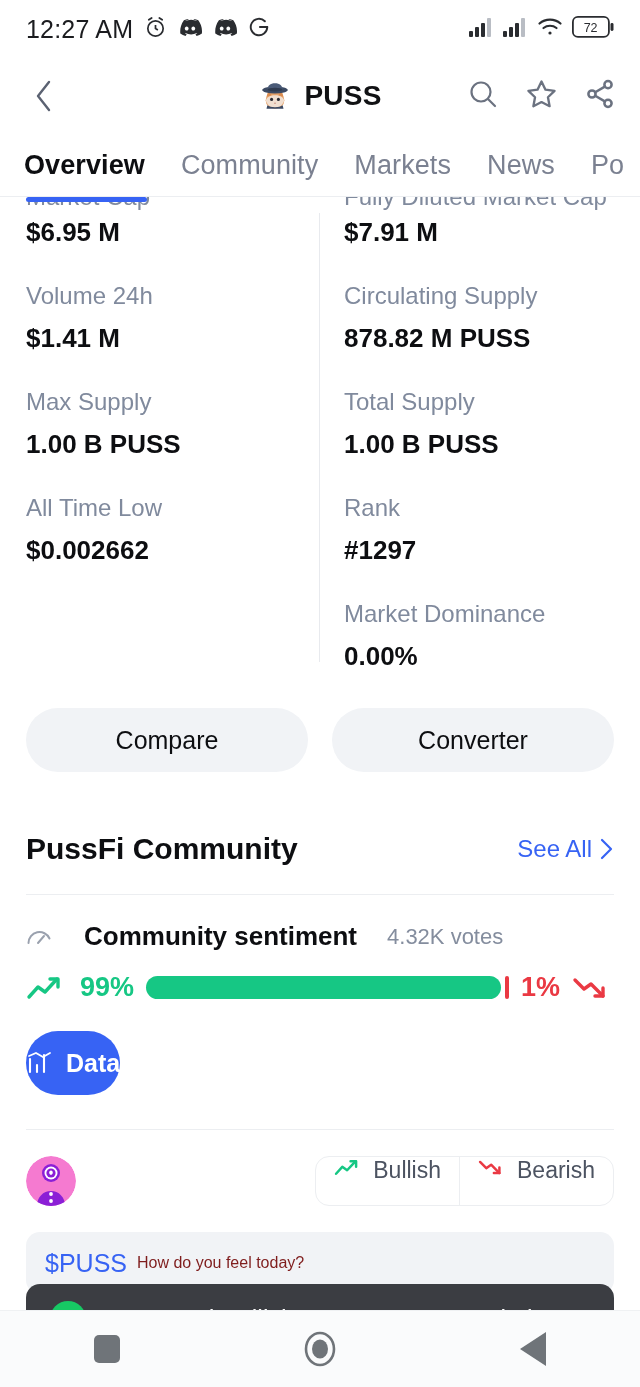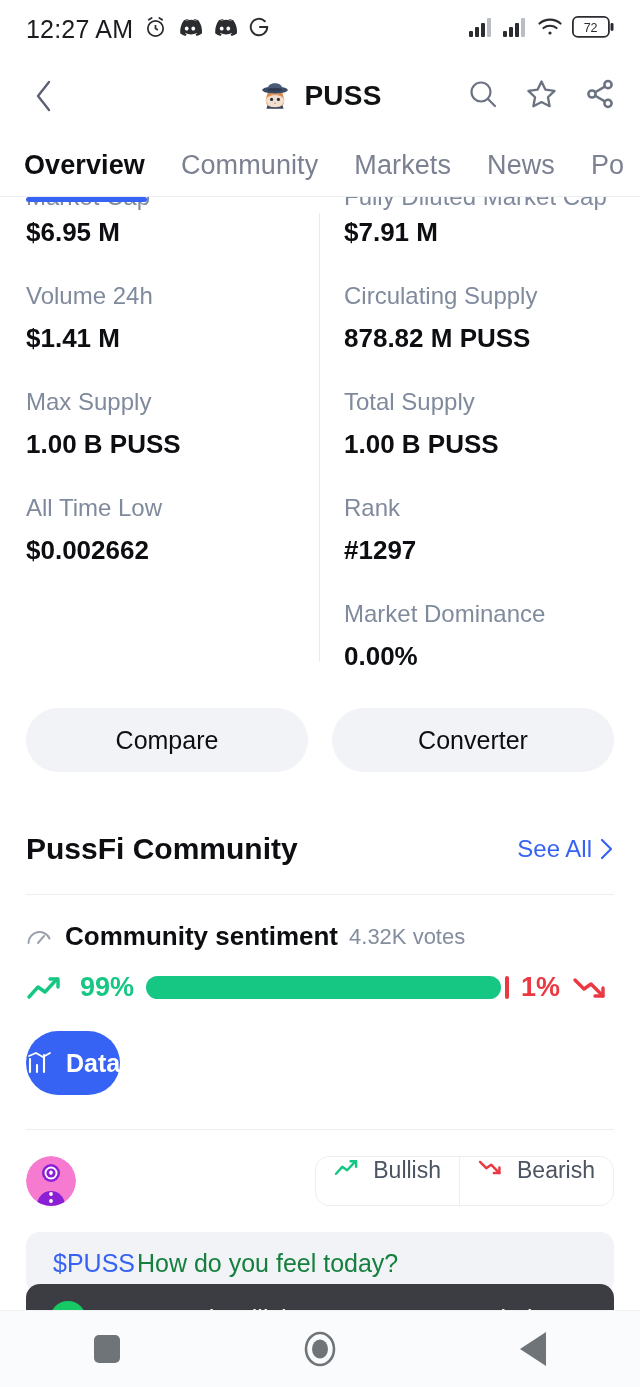--- a/index.html
+++ b/index.html
@@ -89,21 +89,21 @@
   .section-head {
     display:flex; align-items:center; padding: 60px 26px 0 26px;
   }
   .section-title { font-size:30px; font-weight:700; color:#0d0e11; }
   .see-all {
     margin-left:auto; display:flex; align-items:center; gap:7px;
     font-size:24px; color:#3763f4; font-weight:500;
   }
   .hr { height:1px; background:#eceef1; margin: 28px 26px 0 26px; }
 
-  .sent-head { display:flex; align-items:center; gap:11px; padding: 26px 26px 0 26px; }
+  .sent-head { display:flex; align-items:center; gap:30px; padding: 26px 26px 0 26px; }
   .sent-title { font-size:26px; font-weight:700; color:#0d0e11; }
   .sent-votes { font-size:22px; color:#848d9e; }
 
   .sent-bar-row { display:flex; align-items:center; gap:12px; padding: 20px 26px 0 26px; }
   .pct-bull { font-size:27px; font-weight:700; color:#16c784; }
   .pct-bear { font-size:27px; font-weight:700; color:#ea3943; }
   .bar-track { flex:1; display:flex; align-items:center; gap:4px; height:23px; }
   .bar-green { background:#16c784; height:23px; border-radius:12px; }
   .bar-red { background:#ea3943; height:23px; border-radius:12px; }
 
@@ -129,24 +129,24 @@
   }
   .vote-opt {
     display:flex; align-items:flex-start; gap:10px; padding: 0 18px;
     font-size:23px; color:#4c5361;
   }
   .vote-sep { width:1px; background:#eceef1; }
 
   
   .comment-box {
     margin: 26px 26px 0 26px; height:62px; border-radius:14px;
-    background:#f1f3f6; display:flex; align-items:center; padding: 0 27px; gap:2px;
+    background:#f1f3f6; display:flex; align-items:center; padding: 0 19px; gap:10px;
   }
   .ticker { font-size:25px; color:#3763f4; }
-  .placeholder { font-size:25px; color:#15803d; }
+  .placeholder { font-size:16px; color:#7f1d1d; }
 
   
   .toast {
     position:absolute; left:26px; right:26px; bottom:51px;
     background:#3b3d42; border-radius:14px 14px 0 0;
     display:flex; align-items:center; gap:18px;
     padding: 18px 24px 0 24px; height:52px; overflow:hidden;
   }
   .toast-check {
     width:36px; height:36px; border-radius:50%; background:#17c964;

